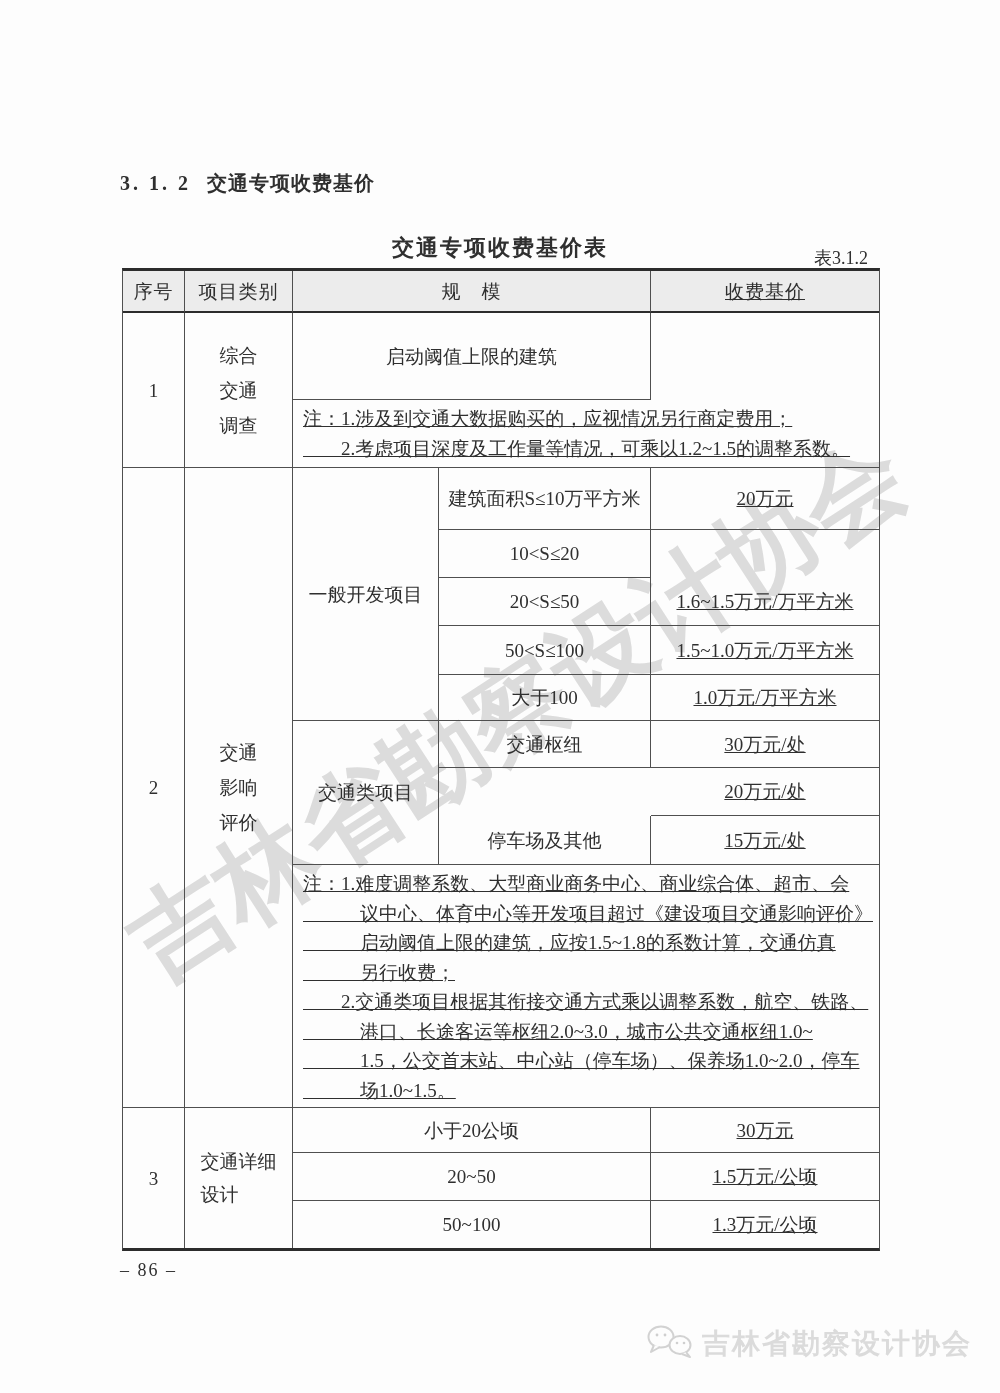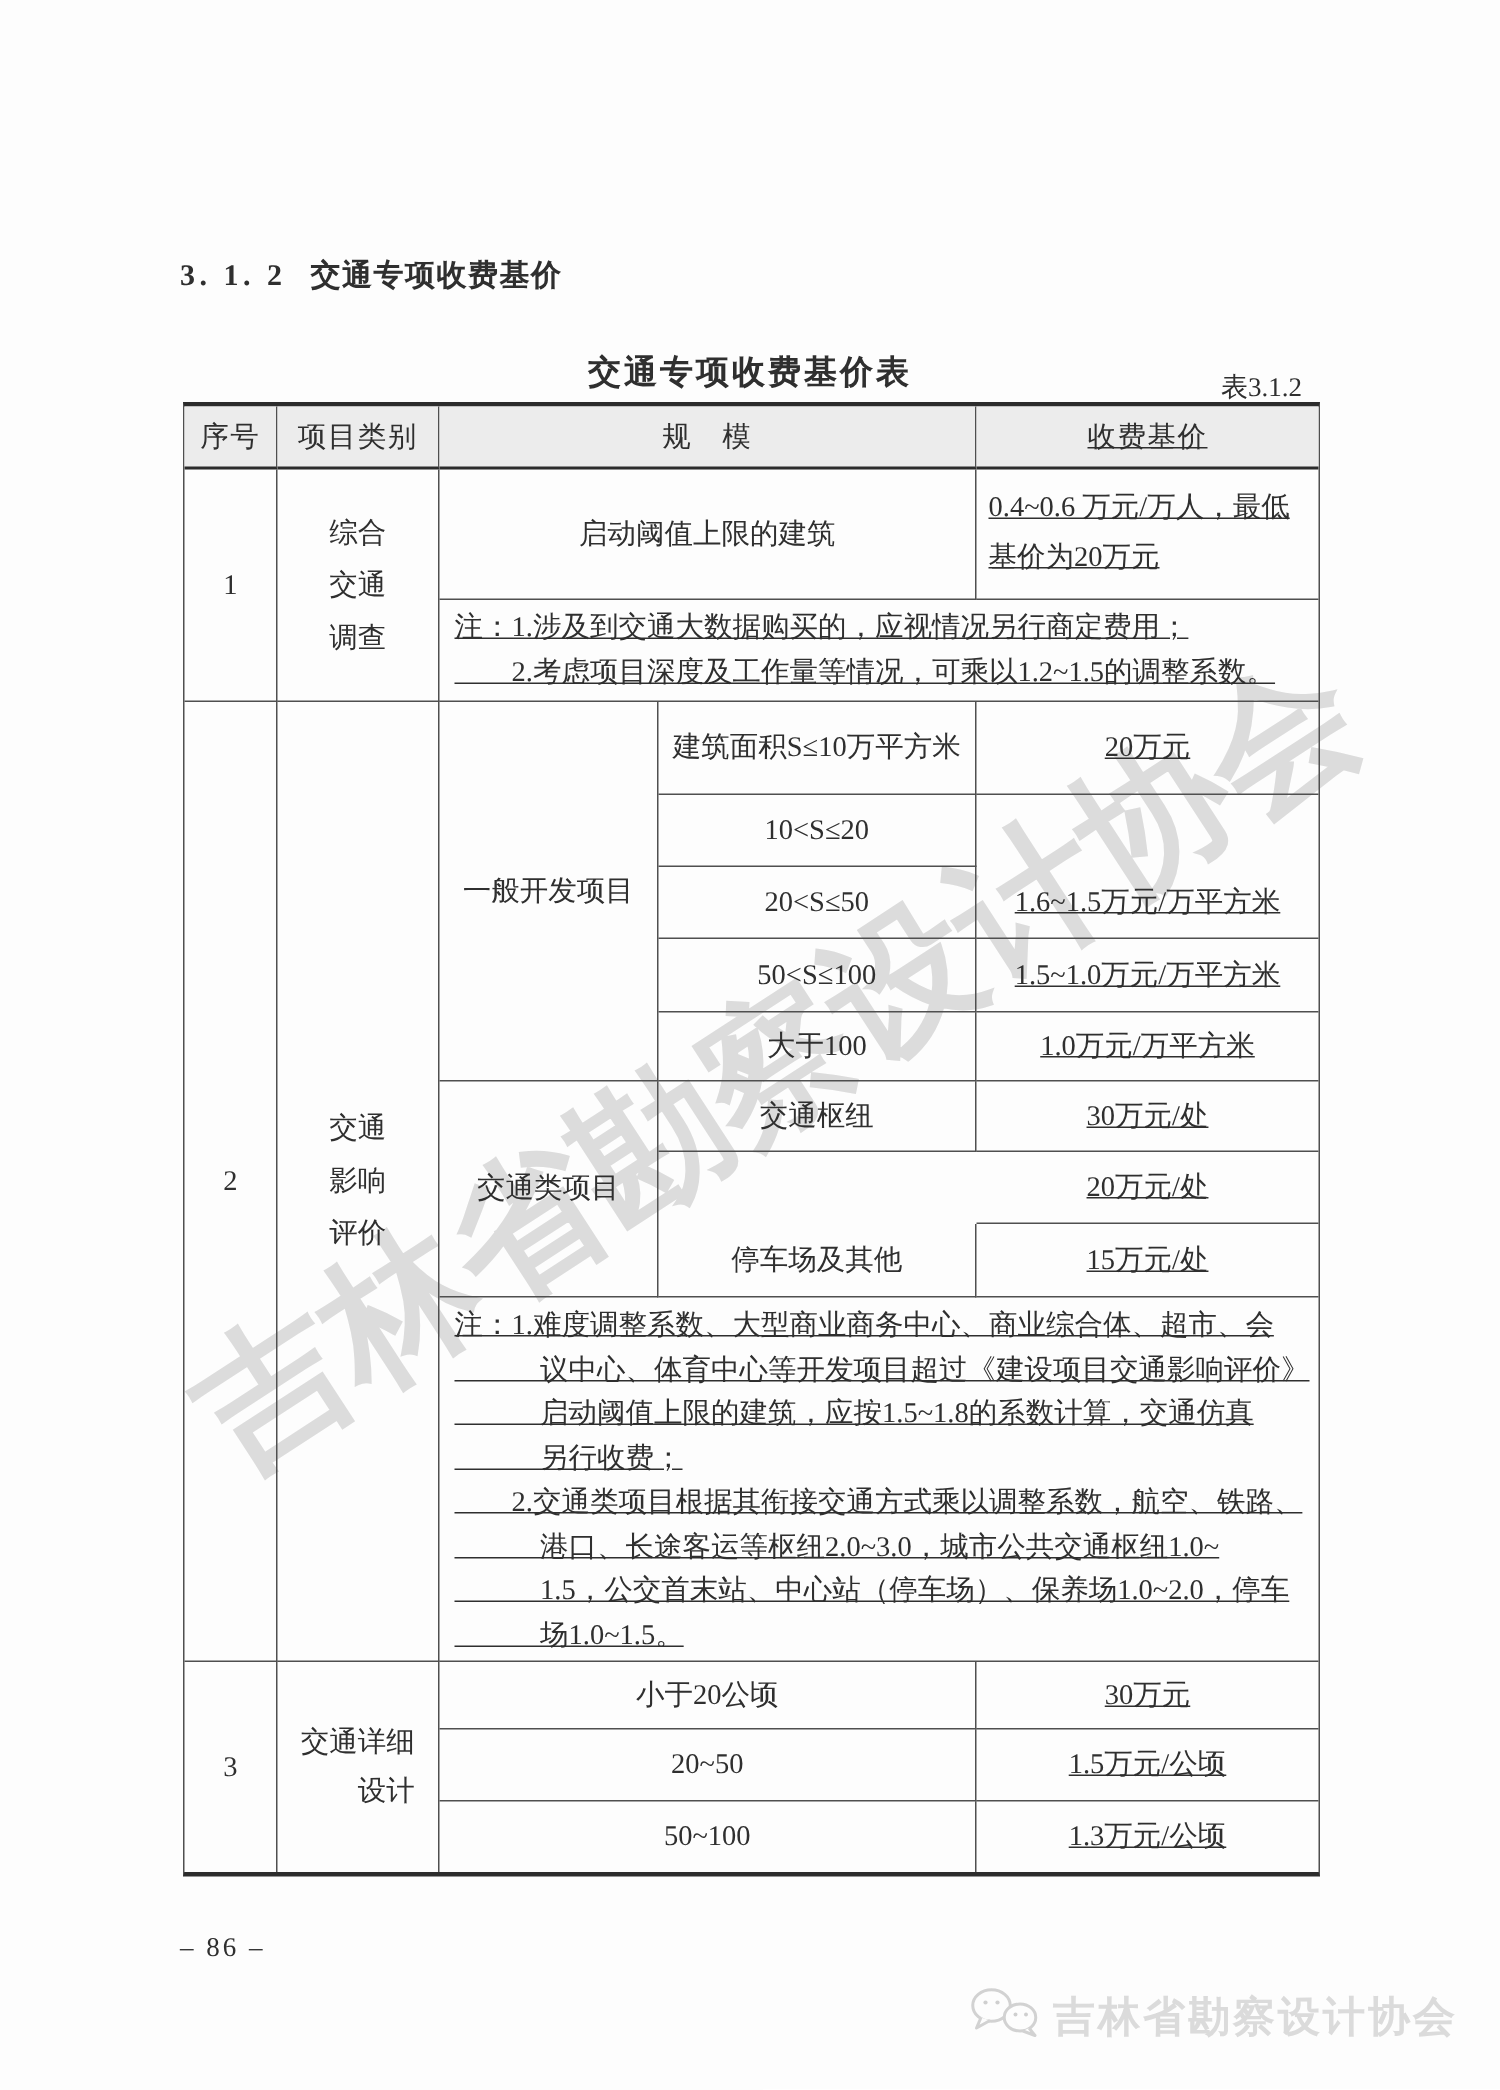--- a/index.html
+++ b/index.html
@@ -40,37 +40,37 @@
     border-top:3px solid var(--b-thick);
     border-bottom:3px solid var(--b-thick);
     border-left:1px solid var(--b-thin);
     border-right:1px solid var(--b-thin);
     background:transparent;
   }
   .c{
     border-right:1px solid var(--b-thin);
     border-bottom:1px solid var(--b-thin);
     display:flex;align-items:center;justify-content:center;
-    text-align:right;font-size:19px;line-height:25px;
+    text-align:left;font-size:19px;line-height:25px;
   }
   .nr{border-right:none;text-decoration:underline;}
   .nb{border-bottom:none;}
   .hd{background:var(--hdr-bg);border-bottom:2px solid var(--b-thick);letter-spacing:1px;}
   .ml{white-space:pre-line;line-height:35px;}
   .ml2{white-space:pre-line;line-height:33px;}
   .price-left{
     align-items:flex-start;justify-content:flex-start;text-align:left;
     padding:9px 4px 0 8px;white-space:pre-line;line-height:33px;
   }
   .note{
     align-items:flex-start;justify-content:flex-start;text-align:left;
     padding:4px 6px 0 10px;white-space:pre-wrap;line-height:29.5px;
   }
   
-  .page-num{position:absolute;left:120px;top:1260px;font-size:18px;letter-spacing:2px;margin-top:28px;}
+  .page-num{position:absolute;left:120px;top:1260px;font-size:18px;letter-spacing:2px;}
   .logo{position:absolute;right:28px;top:1324px;display:flex;align-items:center;gap:6px;}
   .logo-text{
     font-family:"Liberation Sans","DejaVu Sans",sans-serif;font-weight:bold;
     font-size:28px;color:#dbdbdb;letter-spacing:2px;white-space:nowrap;
   }
 </style>
 </head>
 <body>
 
 <div class="page">
@@ -89,22 +89,20 @@
     <div class="c hd" style="grid-column:1;grid-row:1">序号</div>
     <div class="c hd" style="grid-column:2;grid-row:1">项目类别</div>
     <div class="c hd" style="grid-column:3/5;grid-row:1">规　模</div>
     <div class="c hd nr" style="grid-column:5;grid-row:1">收费基价</div>
 
     <div class="c" style="grid-column:1;grid-row:2/4">1</div>
     <div class="c ml" style="grid-column:2;grid-row:2/4">综合
 交通
 调查</div>
     <div class="c" style="grid-column:3/5;grid-row:2">启动阈值上限的建筑</div>
-    <div class="c nr price-left" style="grid-column:5;grid-row:2">0.4~0.6 万元/万人，最低
-基价为20万元</div>
     <div class="c nr note" style="grid-column:3/6;grid-row:3">注：1.涉及到交通大数据购买的，应视情况另行商定费用；
 　　2.考虑项目深度及工作量等情况，可乘以1.2~1.5的调整系数。</div>
 
     <div class="c" style="grid-column:1;grid-row:4/13">2</div>
     <div class="c ml" style="grid-column:2;grid-row:4/13">交通
 影响
 评价</div>
 
     <div class="c" style="grid-column:3;grid-row:4/9">一般开发项目</div>
     <div class="c" style="grid-column:4;grid-row:4">建筑面积S≤10万平方米</div>

